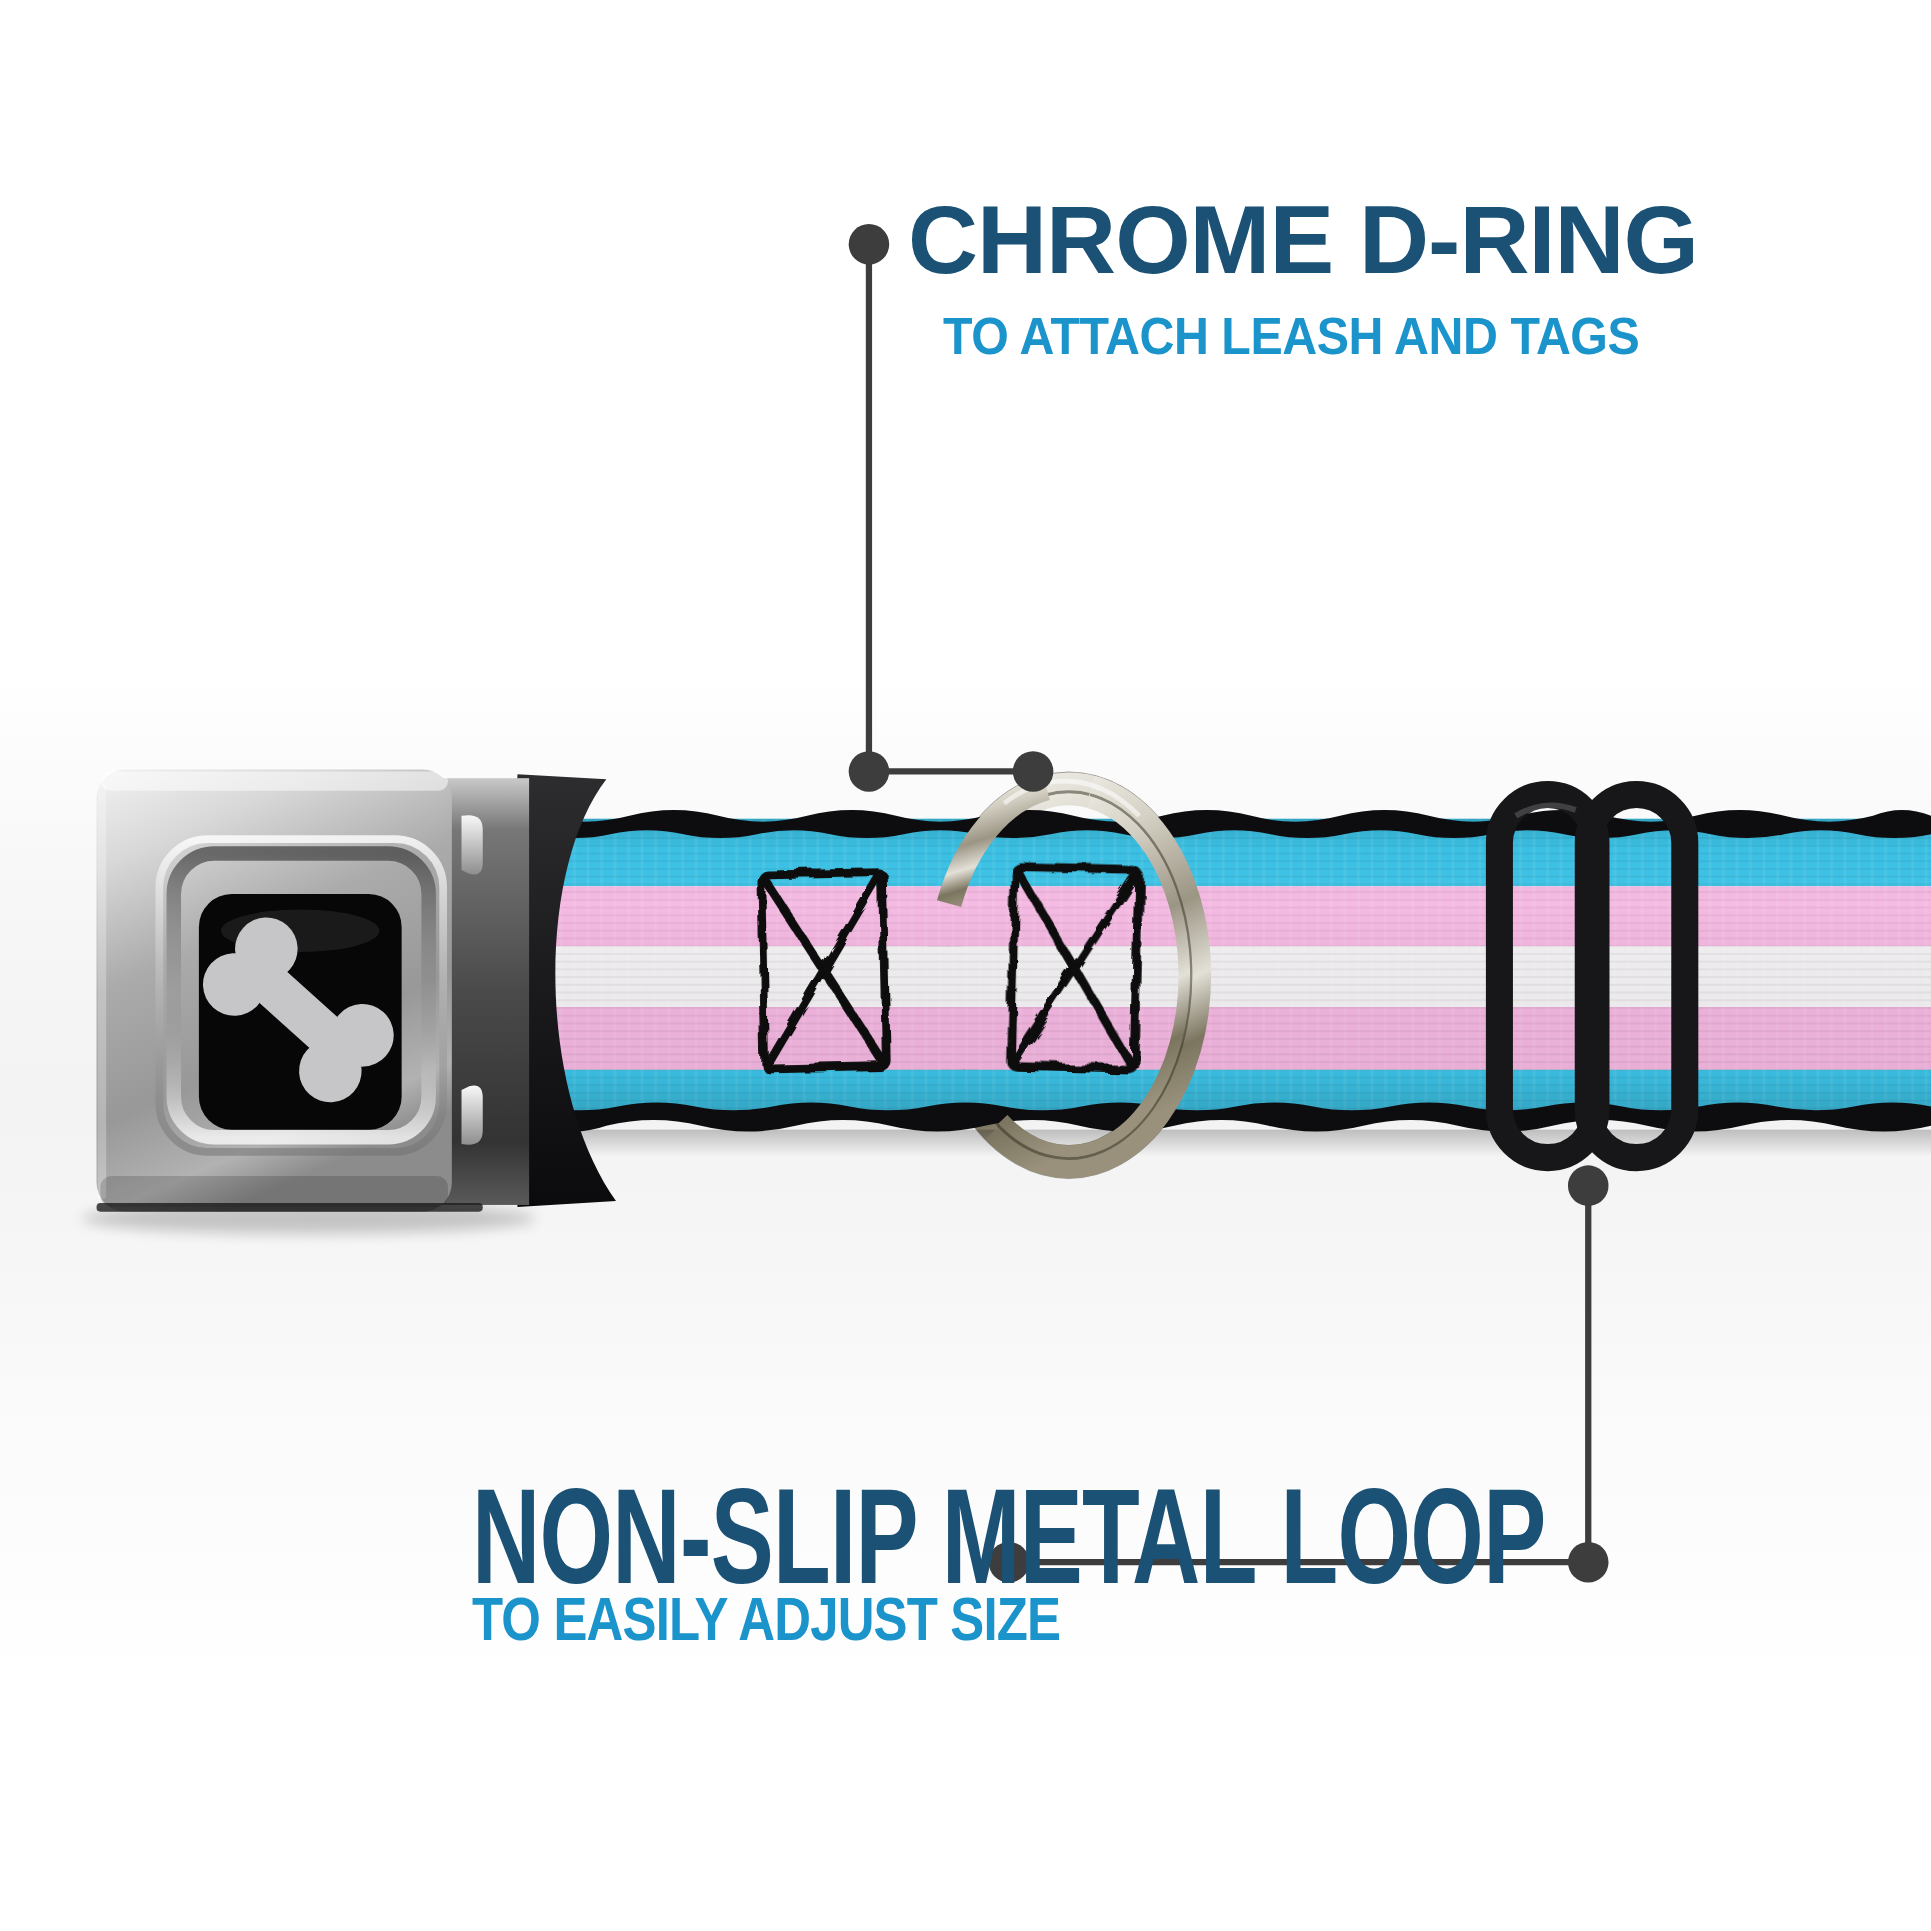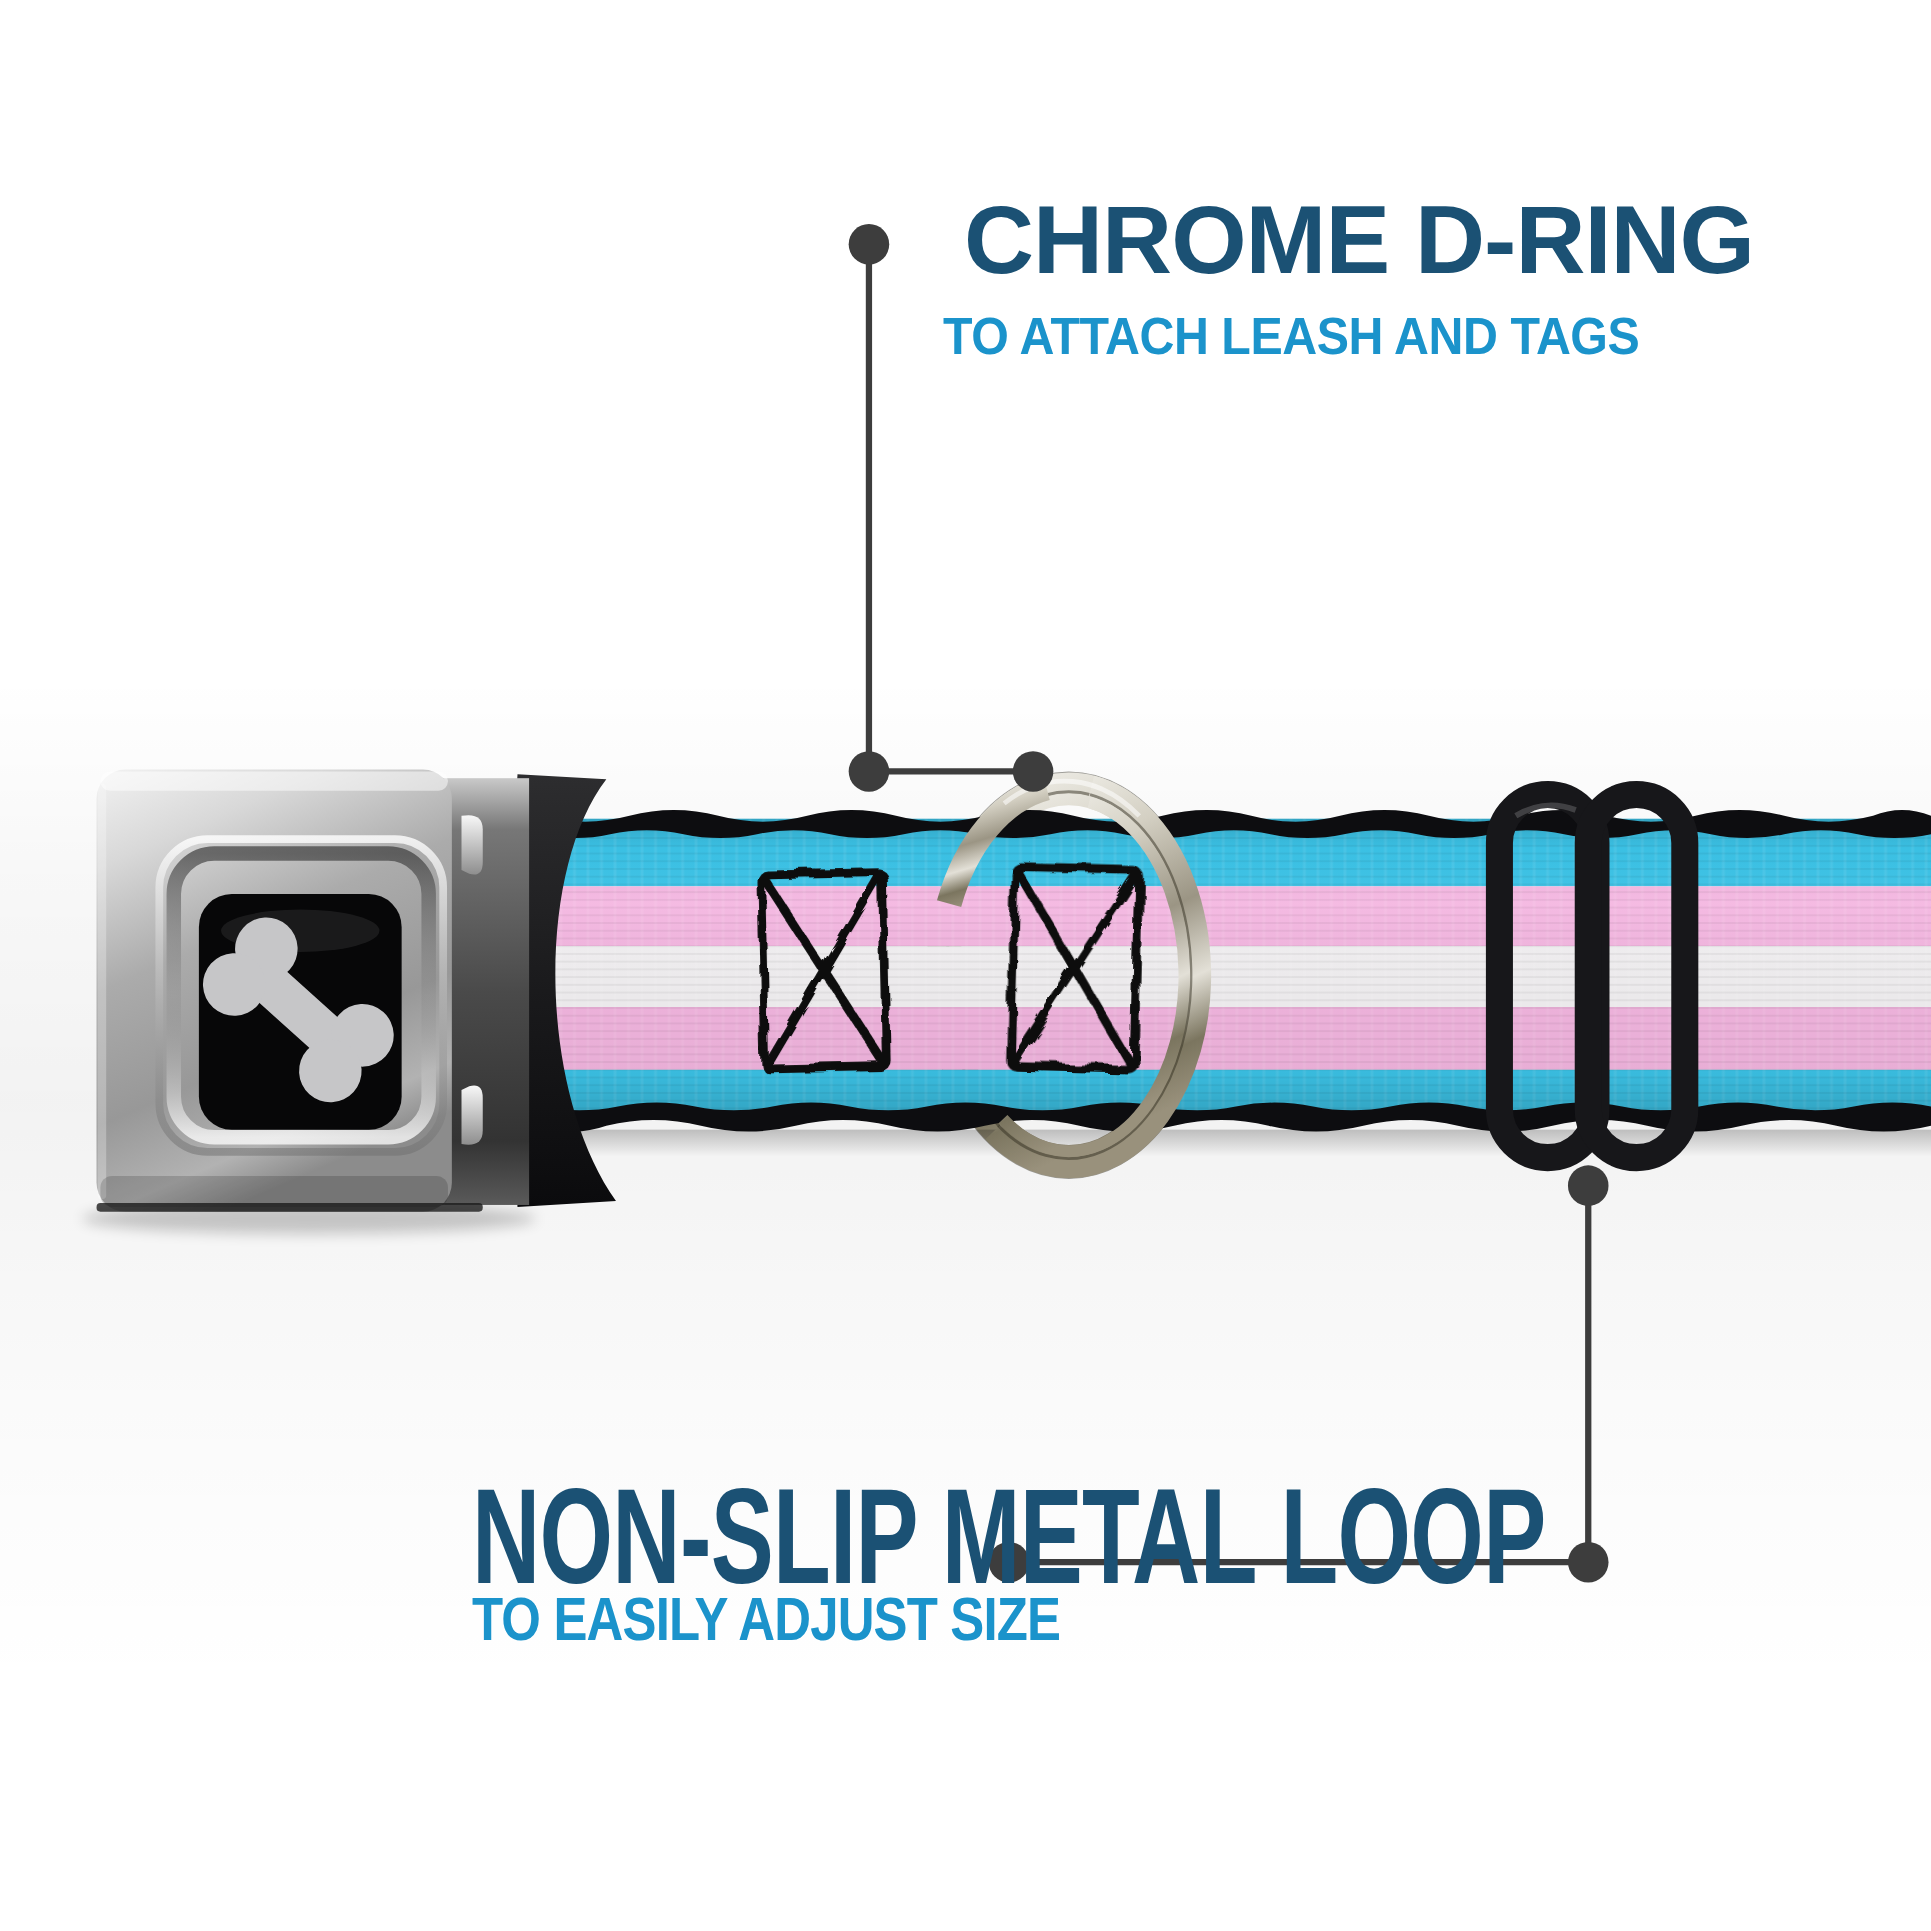--- a/index.html
+++ b/index.html
@@ -2,21 +2,21 @@
 <html><head>
 <meta charset="utf-8">
 <style>
   html,body{margin:0;padding:0;background:#fff;}
   .canvas{
     position:relative;width:1931px;height:1931px;background:#ffffff;
     overflow:hidden;font-family:"Liberation Sans",sans-serif;
   }
   .gfx{position:absolute;left:0;top:0;width:1931px;height:1931px;}
   .t{position:absolute;font-weight:bold;line-height:1;white-space:nowrap;transform-origin:left top;}
-  .title-top{left:964px;top:191px;font-size:97px;letter-spacing:-1px;color:#1b5174;}
+  .title-top{left:908px;top:191px;font-size:97px;letter-spacing:-1px;color:#1b5174;}
   .sub-top{left:943px;top:310px;font-size:52px;letter-spacing:-0.5px;color:#1b93cb;transform:scaleX(.93);}
   .title-bottom{left:472px;top:1469px;font-size:135px;letter-spacing:-1px;color:#1b5174;transform:scaleX(.70);}
   .sub-bottom{left:472px;top:1589px;font-size:61px;letter-spacing:-1px;color:#1b93cb;transform:scaleX(.835);}
   .cl{stroke:#3d3d3d;stroke-width:6.5px;}
   .cd{fill:#3d3d3d;}
 </style>
 </head>
 <body>
 
 <div class="canvas">

